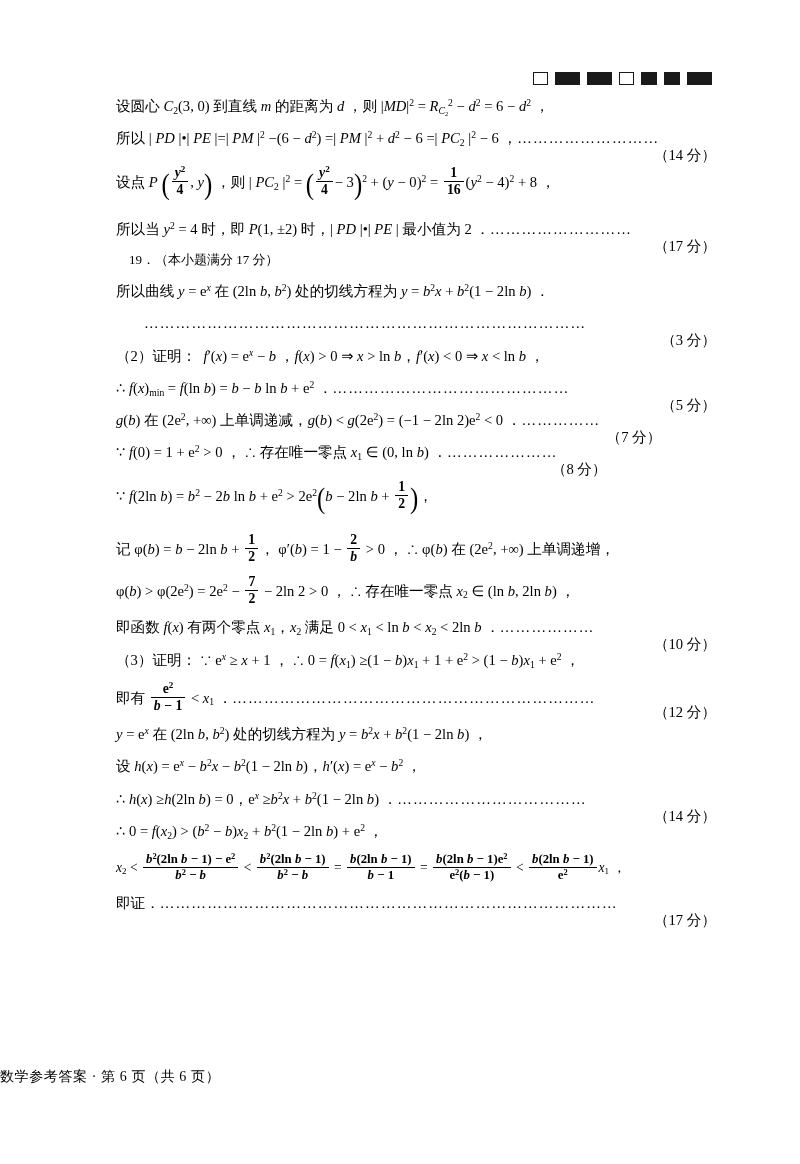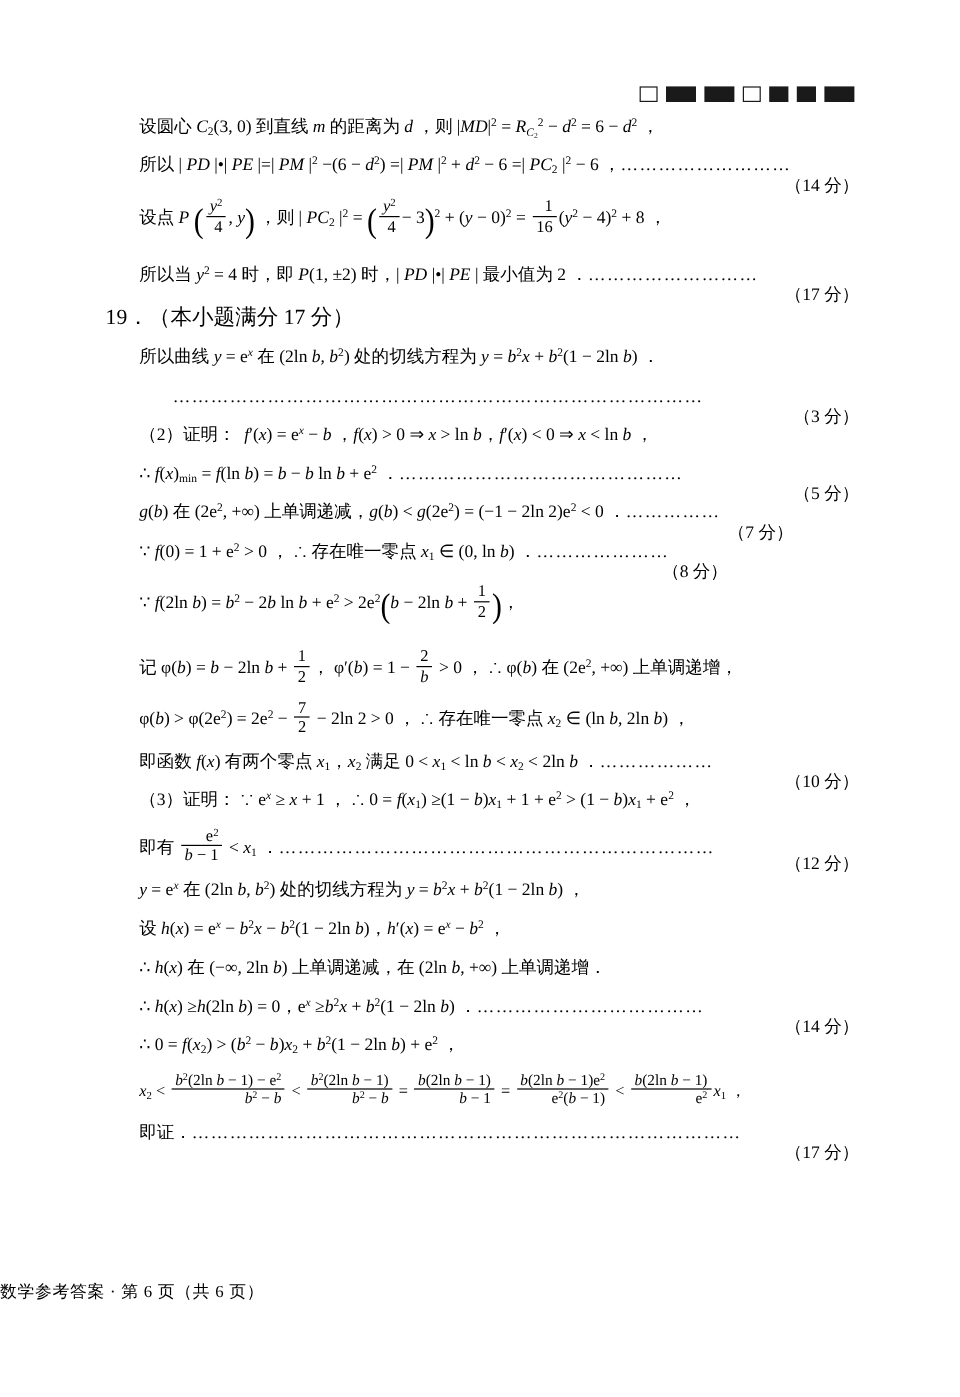--- a/index.html
+++ b/index.html
@@ -70,23 +70,24 @@
     font-size: 0.66em;
     line-height: 0;
   }
   sub { vertical-align: -0.26em; }
   sup { vertical-align: 0.52em; }
 
   
   .frac {
     display: inline-block;
     vertical-align: -0.52em;
-    text-align: right;
+    text-align: center;
     font-size: 0.94em;
     margin: 0 2px;
+    font-weight: bold;
   }
   .frac .num {
     display: block;
     padding: 0 3px;
     line-height: 1.08;
   }
   .frac .den {
     display: block;
     border-top: 1px solid #000;
     padding: 0 3px;
@@ -102,22 +103,23 @@
   .footer {
     position: absolute;
     left: 0;
     right: 0;
     top: 1068px;
     text-align: left;
     font-size: 14px;
     letter-spacing: 0.6px;
   }
   .sec-head {
-    font-size: 18px;
+    font-size: 13px;
     margin-bottom: 11px;
+    margin-left: 41px;
   }
   .tall { line-height: 1.9; }
 </style>
 </head>
 <body>
 
 <div class="page">
 
   <div class="barcode">
     <span class="bar hollow" style="width:15px"></span>
@@ -211,23 +213,20 @@
     </div>
 
     <div class="line indent1">
       <span class="mathit">y</span>&nbsp;=&nbsp;e<sup><span class="mathit">x</span></sup>&nbsp;在&nbsp;(2ln&nbsp;<span class="mathit">b</span>,&nbsp;<span class="mathit">b</span><sup>2</sup>)&nbsp;处的切线方程为&nbsp;<span class="mathit">y</span>&nbsp;=&nbsp;<span class="mathit">b</span><sup>2</sup><span class="mathit">x</span>&nbsp;+&nbsp;<span class="mathit">b</span><sup>2</sup>(1&nbsp;−&nbsp;2ln&nbsp;<span class="mathit">b</span>)&nbsp;，
     </div>
 
     <div class="line indent1">
       设&nbsp;<span class="mathit">h</span>(<span class="mathit">x</span>)&nbsp;=&nbsp;e<sup><span class="mathit">x</span></sup>&nbsp;−&nbsp;<span class="mathit">b</span><sup>2</sup><span class="mathit">x</span>&nbsp;−&nbsp;<span class="mathit">b</span><sup>2</sup>(1&nbsp;−&nbsp;2ln&nbsp;<span class="mathit">b</span>)，<span class="mathit">h</span>′(<span class="mathit">x</span>)&nbsp;=&nbsp;e<sup><span class="mathit">x</span></sup>&nbsp;−&nbsp;<span class="mathit">b</span><sup>2</sup>&nbsp;，
     </div>
 
-    <div class="line indent1">
-      ∴&nbsp;<span class="mathit">h</span>(<span class="mathit">x</span>)&nbsp;在&nbsp;(−∞,&nbsp;2ln&nbsp;<span class="mathit">b</span>)&nbsp;上单调递减，在&nbsp;(2ln&nbsp;<span class="mathit">b</span>,&nbsp;+∞)&nbsp;上单调递增．
-    </div>
 
     <div class="line indent1">
       <span class="marks">（14&nbsp;分）</span>
       ∴&nbsp;<span class="mathit">h</span>(<span class="mathit">x</span>)&nbsp;≥<span class="mathit">h</span>(2ln&nbsp;<span class="mathit">b</span>)&nbsp;=&nbsp;0，e<sup><span class="mathit">x</span></sup>&nbsp;≥<span class="mathit">b</span><sup>2</sup><span class="mathit">x</span>&nbsp;+&nbsp;<span class="mathit">b</span><sup>2</sup>(1&nbsp;−&nbsp;2ln&nbsp;<span class="mathit">b</span>)&nbsp;．<span class="dots">………………………………</span>
     </div>
 
     <div class="line indent1">
       ∴&nbsp;0&nbsp;=&nbsp;<span class="mathit">f</span>(<span class="mathit">x</span><sub>2</sub>)&nbsp;&gt;&nbsp;(<span class="mathit">b</span><sup>2</sup>&nbsp;−&nbsp;<span class="mathit">b</span>)<span class="mathit">x</span><sub>2</sub>&nbsp;+&nbsp;<span class="mathit">b</span><sup>2</sup>(1&nbsp;−&nbsp;2ln&nbsp;<span class="mathit">b</span>)&nbsp;+&nbsp;e<sup>2</sup>&nbsp;，
     </div>
 

